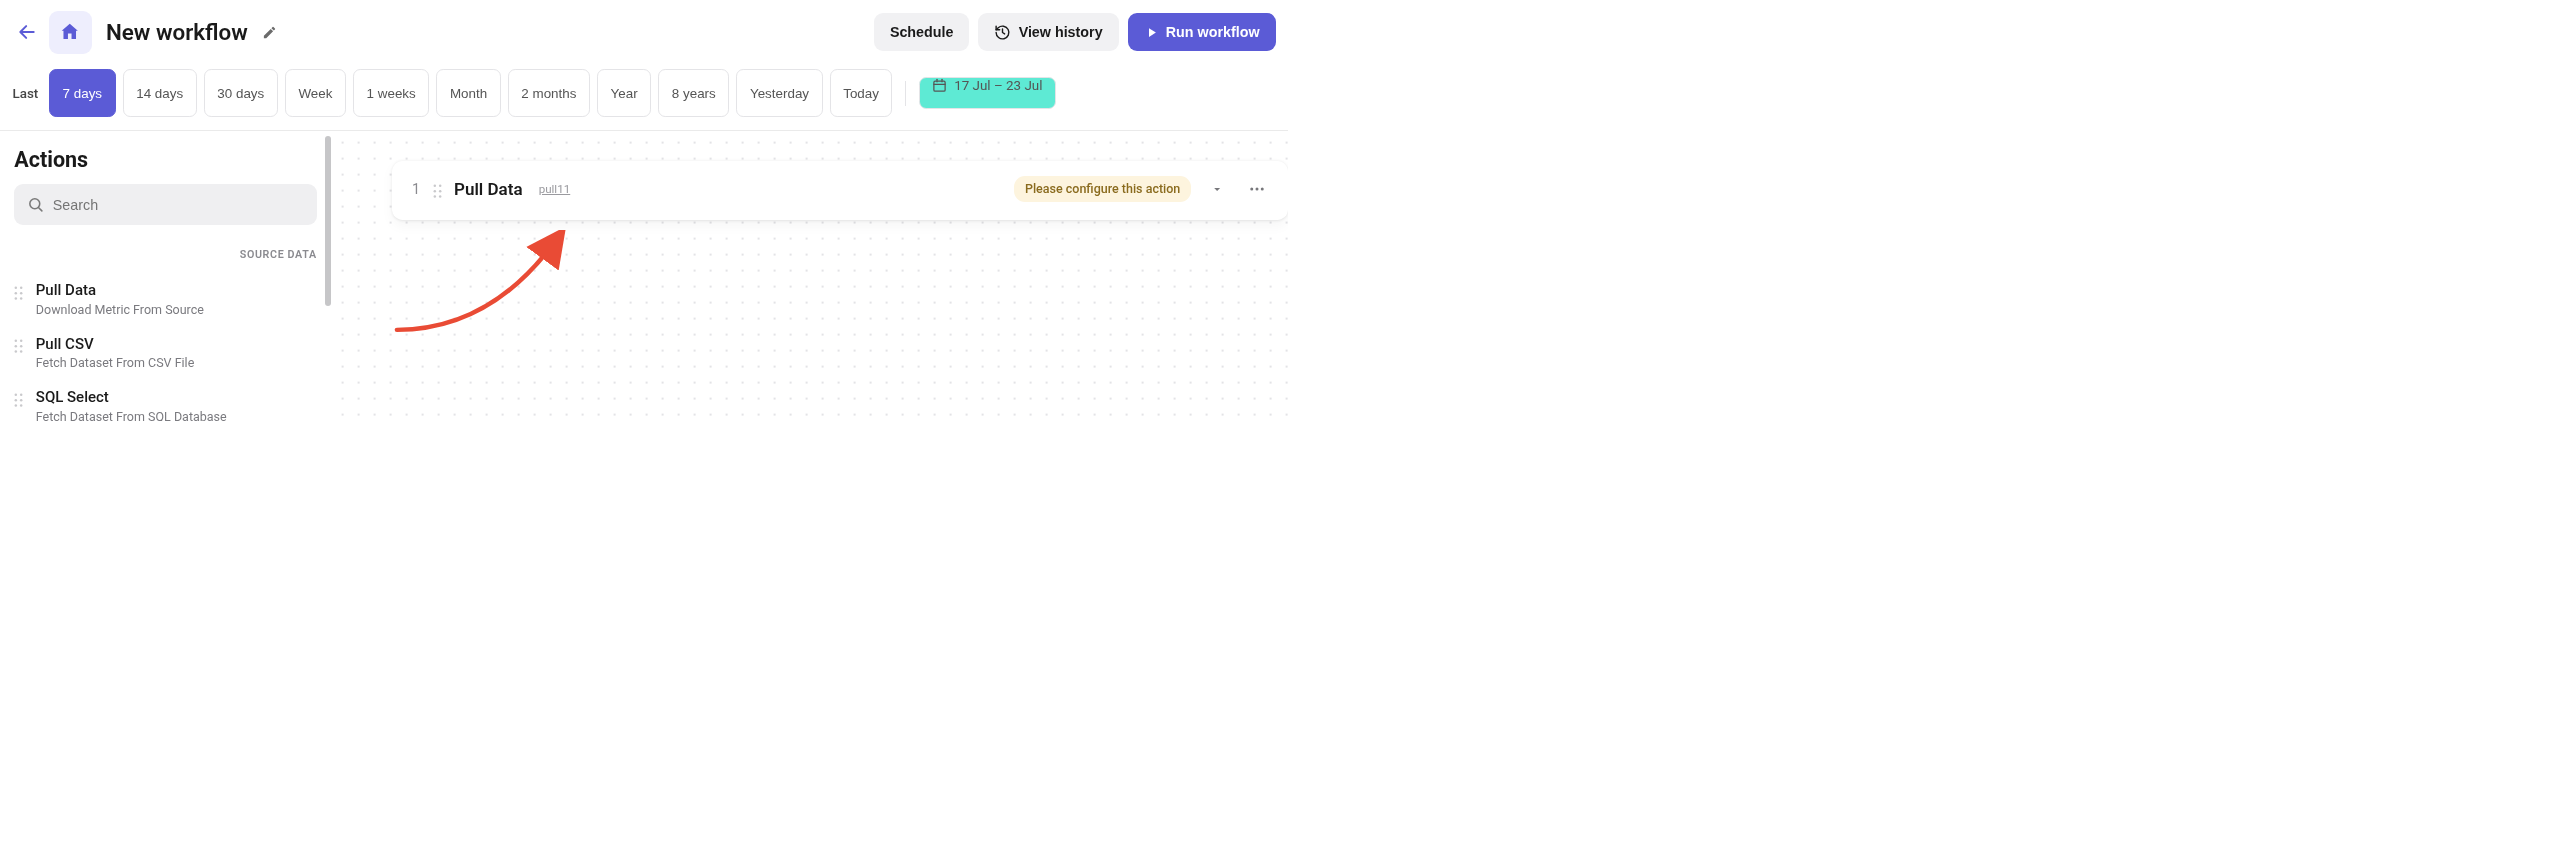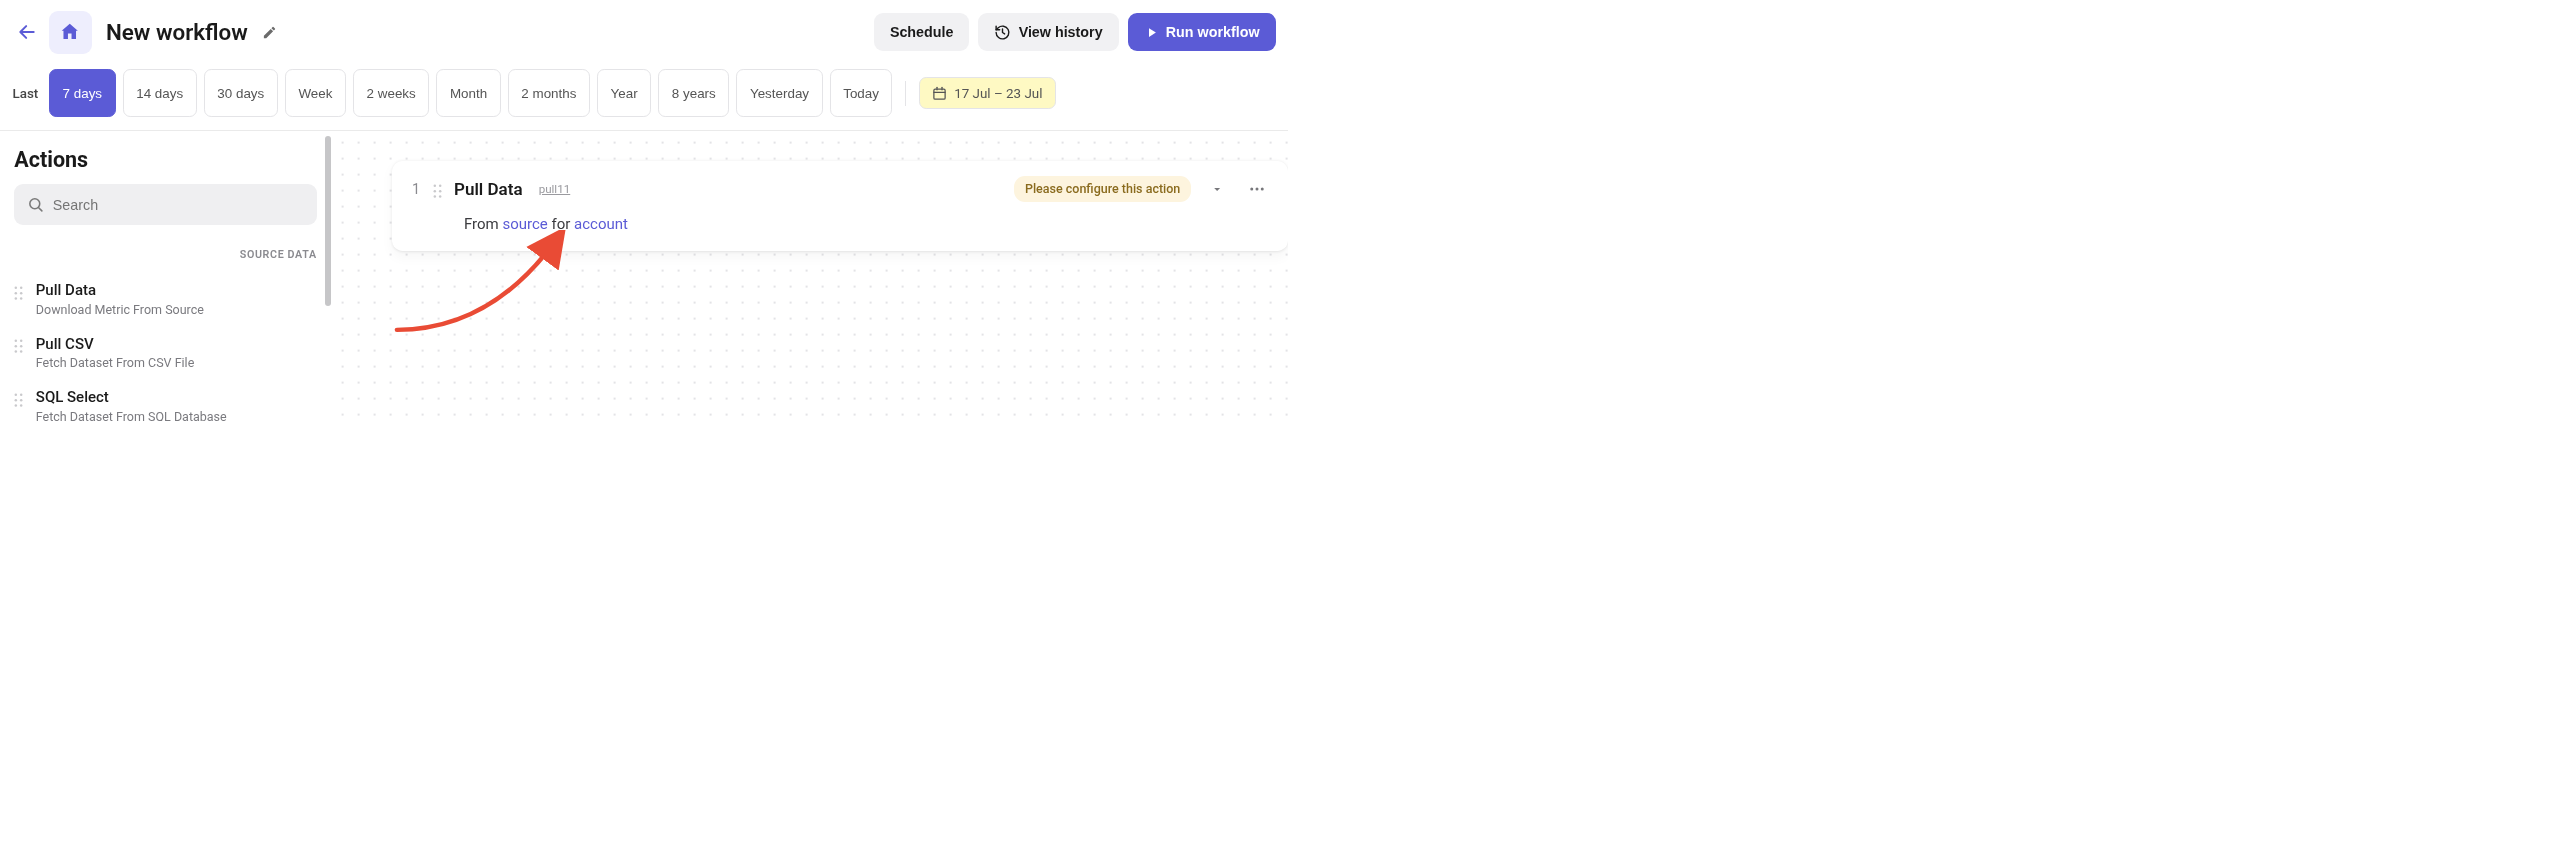--- a/index.html
+++ b/index.html
@@ -95,27 +95,26 @@
     color: #fff;
     border-color: #5B5BD6;
   }
   .range-divider {
     width: 0.9px; height: 25px;
     background: #e4e4e7;
     margin: 0 5.4px;
   }
   .date-chip {
     display: inline-flex;
-    align-items: center;
     gap: 7.2px;
     height: 32px;
     padding: 0 12.5px;
     border-radius: 7.2px;
     border: 0.9px solid #e4e4e7;
-    background: #fef9c3;
+    background: #5eead4;
     color: #555;
     cursor: pointer;
   }
 
   
   .main {
     display: flex;
     height: calc(100% - 64px - 51px);
   }
   .sidebar {
@@ -284,21 +283,21 @@
     <span>Run workflow</span>
   </button>
 </div>
 
 <div class="rangebar">
   <span class="label">Last</span>
   <button class="chip active">7 days</button>
   <button class="chip">14 days</button>
   <button class="chip">30 days</button>
   <button class="chip">Week</button>
-  <button class="chip">2 weeks</button>
+  <button class="chip">1 weeks</button>
   <button class="chip">Month</button>
   <button class="chip">2 months</button>
   <button class="chip">Year</button>
   <button class="chip">8 years</button>
   <button class="chip">Yesterday</button>
   <button class="chip">Today</button>
   <div class="range-divider"></div>
   <div class="date-chip">
     <svg width="15" height="15" viewBox="0 0 24 24" fill="none" stroke="currentColor" stroke-width="2" stroke-linecap="round">
         <rect x="3" y="5" width="18" height="16" rx="2"></rect>
@@ -400,23 +399,20 @@
             </svg>
         </span>
         <span class="icon-btn">
           <svg width="18" height="18" viewBox="0 0 24 24" fill="currentColor">
               <circle cx="5" cy="12" r="2"></circle>
               <circle cx="12" cy="12" r="2"></circle>
               <circle cx="19" cy="12" r="2"></circle>
             </svg>
         </span>
       </div>
-      <div class="step-body">
-        <span>From </span><span class="link">source</span><span> for </span><span class="link">account</span>
-      </div>
     </div>
 
     <svg class="annotation" width="197" height="107" viewBox="0 0 220 120">
       <defs>
         <marker id="arrowhead" markerWidth="9" markerHeight="9" refX="5" refY="4.5" orient="auto">
           <path d="M0,0 L9,4.5 L0,9 Z" fill="#E94B35"></path>
         </marker>
       </defs>
       <path d="M 5 112 Q 110 112 183 12" stroke="#E94B35" stroke-width="5" fill="none" marker-end="url(#arrowhead)" stroke-linecap="round"></path>
     </svg>

